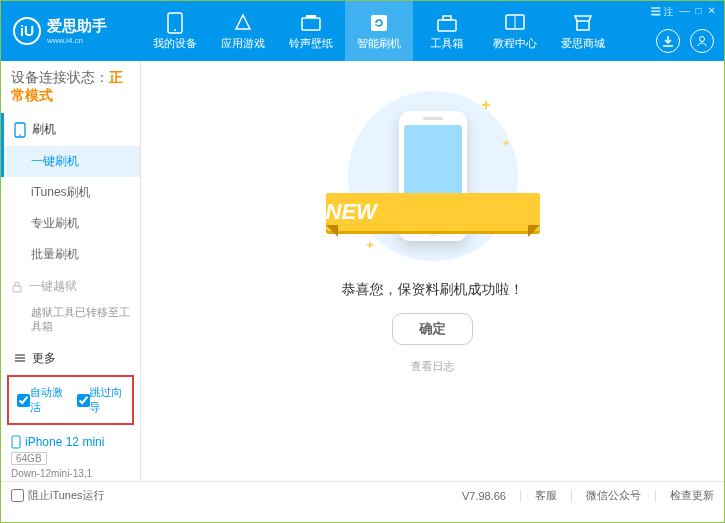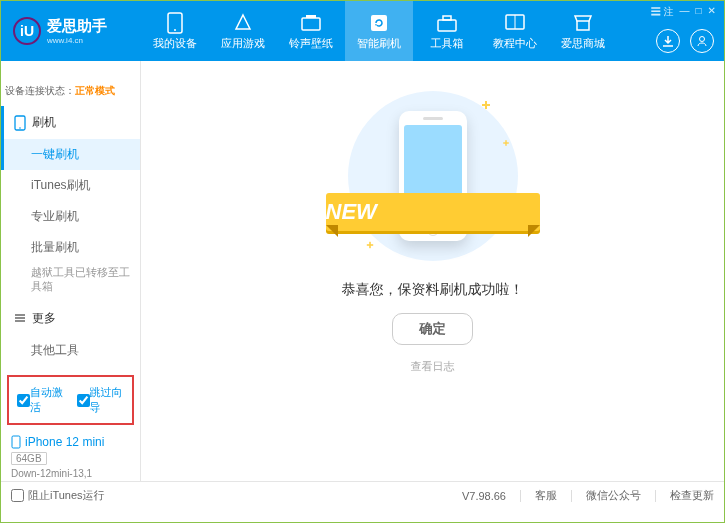--- a/index.html
+++ b/index.html
@@ -1,32 +1,32 @@
 <!DOCTYPE html>
 <html><head>
 <meta charset="utf-8">
 <style>
 * { margin: 0; padding: 0; box-sizing: border-box; }
 body { font-family: "Microsoft YaHei", sans-serif; font-size: 12px; color: #333; width: 725px; height: 523px; overflow: hidden; border: 1px solid #8bc34a; background: #fff; }
 .header { background: #0097ec; height: 60px; display: flex; align-items: center; color: #fff; position: relative; }
 .logo-area { display: flex; align-items: center; padding: 0 12px; width: 140px; }
-.logo-circle { width: 28px; height: 28px; border: 2px solid #701a75; border-radius: 50%; display: flex; align-items: center; justify-content: center; font-weight: bold; font-size: 14px; margin-right: 6px; }
+.logo-circle { width: 28px; height: 28px; border: 2px solid #ffffff; border-radius: 50%; display: flex; align-items: center; justify-content: center; font-weight: bold; font-size: 14px; margin-right: 6px; }
 .logo-text { font-size: 15px; font-weight: bold; }
 .logo-sub { font-size: 8px; opacity: .8; display: block; }
 .nav { display: flex; height: 100%; }
 .nav-item { width: 68px; display: flex; flex-direction: column; align-items: center; justify-content: center; cursor: pointer; font-size: 11px; }
 .nav-item.active { background: rgba(255,255,255,.25); }
 .nav-item .icon { height: 22px; display: flex; align-items: center; justify-content: center; margin-bottom: 2px; }
 .win-ctrl { position: absolute; right: 8px; top: 4px; display: flex; gap: 6px; font-size: 10px; opacity: .8; }
 .win-ctrl span { cursor: pointer; }
 .header-right { position: absolute; right: 10px; bottom: 8px; display: flex; gap: 10px; }
 .circle-btn { width: 24px; height: 24px; border: 1.5px solid #fff; border-radius: 50%; display: flex; align-items: center; justify-content: center; cursor: pointer; }
 .body { display: flex; height: 420px; }
 .sidebar { width: 140px; border-right: 1px solid #e5e5e5; display: flex; flex-direction: column; }
-.conn-status { padding: 8px 4px; font-size: 10px; color: #666; margin-top: 15px; }
+.conn-status { padding: 8px 10px; font-size: 14px; color: #666; }
 .conn-status .mode { color: #ff8a00; font-weight: bold; }
 .section-hd { display: flex; align-items: center; padding: 8px 10px; color: #333; font-size: 12px; gap: 6px; border-left: 3px solid #0097ec; margin-left: 0; }
 .section-hd.plain { border-left-color: transparent; }
 .tree { list-style: none; }
 .tree li { padding: 7px 10px 7px 30px; color: #666; cursor: pointer; font-size: 12px; }
 .tree li.active { background: #e6f4ff; color: #0097ec; border-left: 3px solid #0097ec; padding-left: 27px; }
 .note { font-size: 11px; color: #999; padding: 2px 10px 0 30px; line-height: 1.3; }
 .lock-row { display: flex; align-items: center; padding: 8px 10px; gap: 6px; color: #aaa; }
 .checks { display: flex; gap: 12px; padding: 8px; border: 2px solid #e04040; margin: 4px 6px; }
 .checks label { display: flex; align-items: center; gap: 0; color: #0097ec; font-size: 11px; cursor: pointer; }
@@ -172,20 +172,27 @@
             <circle cx="6" cy="13" r=".8" fill="#0097ec"></circle>
           </svg>
         <span>刷机</span>
       </div>
       <ul class="tree">
         <li class="active">一键刷机</li>
         <li>iTunes刷机</li>
         <li>专业刷机</li>
         <li>批量刷机</li>
       </ul>
+      <div class="lock-row">
+        <svg width="12" height="12">
+            <rect x="2" y="5" width="8" height="6" rx="1" fill="none" stroke="#bbb"></rect>
+            <path d="M4 5V3a2 2 0 0 1 4 0v2" fill="none" stroke="#bbb"></path>
+          </svg>
+        <span>一键越狱</span>
+      </div>
       <div class="note">越狱工具已转移至工具箱</div>
       <div class="section-hd plain" style="margin-top:8px">
         <svg width="12" height="12">
             <line x1="1" y1="3" x2="11" y2="3" stroke="#666" stroke-width="1.5"></line>
             <line x1="1" y1="6" x2="11" y2="6" stroke="#666" stroke-width="1.5"></line>
             <line x1="1" y1="9" x2="11" y2="9" stroke="#666" stroke-width="1.5"></line>
           </svg>
         <span>更多</span>
       </div>
       <ul class="tree">

